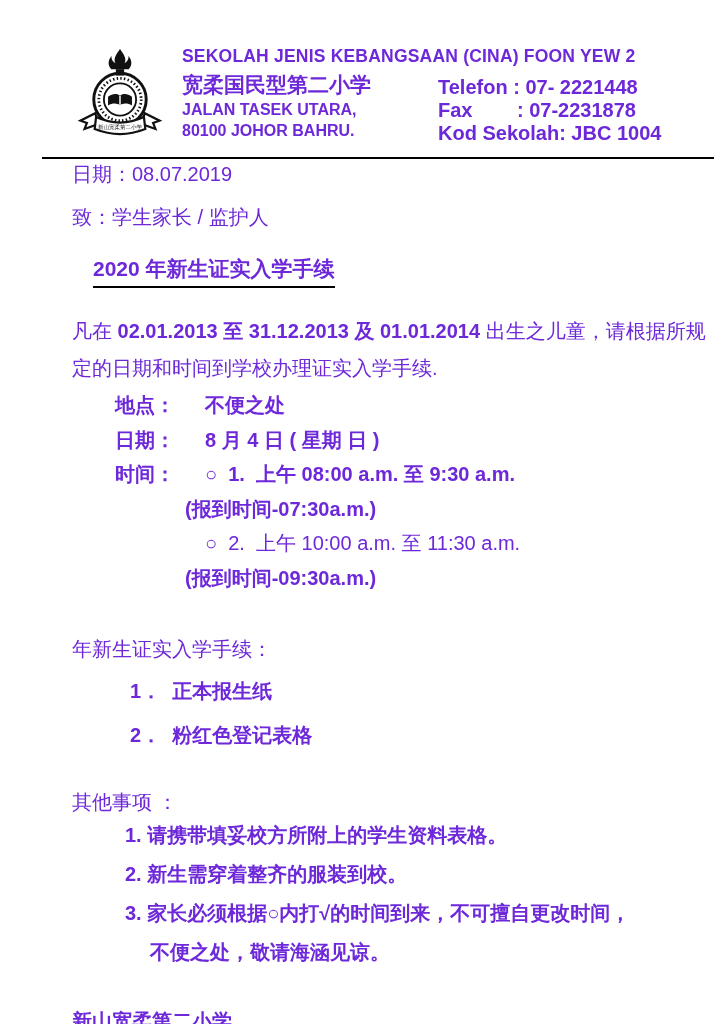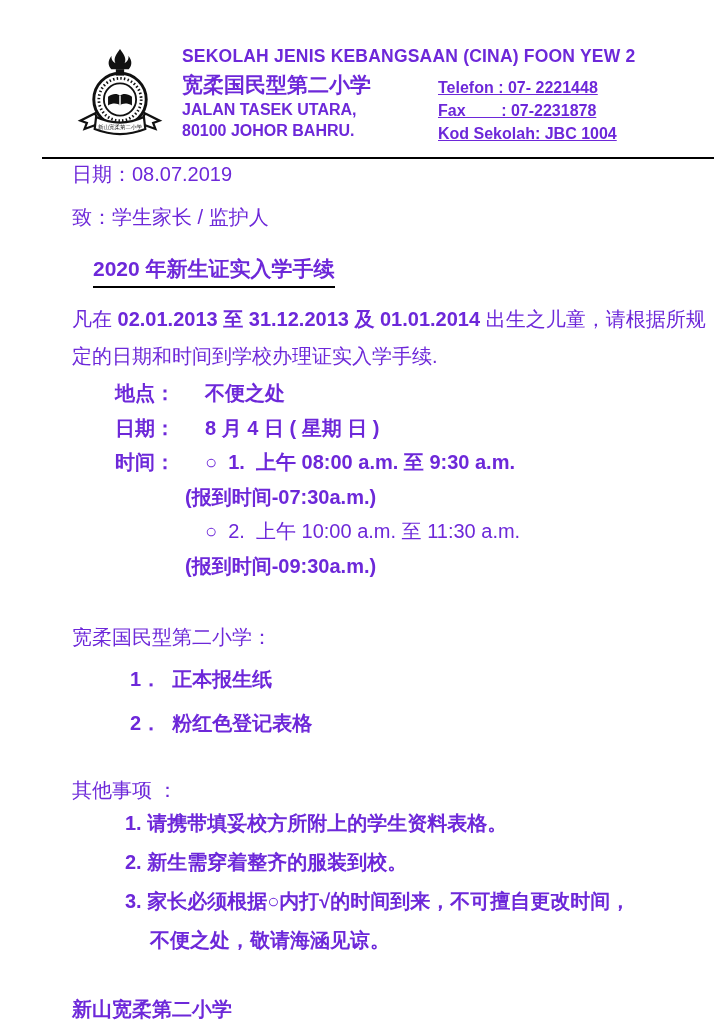--- a/index.html
+++ b/index.html
@@ -10,29 +10,29 @@
   }
   
   .header{display:flex;align-items:flex-start;padding:46px 24px 0 74px;gap:16px;}
   .crest{flex:0 0 auto;}
   .head-text{flex:1 1 auto;min-width:0;}
   .school-en{font-weight:bold;font-size:17.5px;letter-spacing:.2px;white-space:nowrap;}
   .head-grid{display:grid;grid-template-columns:1fr 262px;column-gap:0;margin-top:4px;}
   .head-left .school-cn{font-weight:bold;font-size:21px;line-height:28px;white-space:nowrap;}
   .head-left .addr{font-weight:bold;font-size:16px;line-height:21px;white-space:nowrap;}
   .head-right{padding-top:5px;}
-  .contact-row{font-weight:bold;font-size:16px;line-height:23px;white-space:pre;text-decoration:underline;}
+  .contact-row{font-weight:bold;font-size:20px;line-height:23px;white-space:pre;}
   .head-rule{border:none;border-top:2.5px solid #000;margin:11px 10px 0 42px;}
   
   .content{padding:0 34px 0 72px;font-size:20px;}
   .date-line{text-align:left;margin-top:2px;font-size:20px;}
   .addressee{margin-top:16px;}
   .title-wrap{margin-top:24px;margin-left:21px;}
   .doc-title{display:inline-block;font-weight:bold;font-size:21px;border-bottom:2.5px solid #000;padding-bottom:3px;}
-  .intro{margin-top:13px;}
+  .intro{margin-top:25px;}
   .intro .iline{line-height:37px;white-space:nowrap;}
   .intro b{font-weight:bold;}
   .details{margin-top:1px;font-weight:bold;}
   .detail-row{margin-left:43px;line-height:34.5px;white-space:pre;display:flex;}
   .detail-label{width:90px;flex:0 0 auto;}
   .detail-note{margin-left:113px;line-height:34.5px;font-weight:bold;white-space:pre;}
   .detail-opt2{margin-left:133px;line-height:34.5px;font-weight:normal;white-space:pre;}
   .docs-heading{margin-top:41px;}
   .docs-items{margin-top:6px;}
   .docs-item{margin-left:58px;line-height:44px;font-weight:bold;white-space:pre;}
@@ -116,21 +116,21 @@
       </div>
       <div class="detail-row">
         <span class="detail-label">时间：</span>
         <span>○  1.  上午 08:00 a.m. 至 9:30 a.m.</span>
       </div>
       <div class="detail-note">(报到时间-07:30a.m.)</div>
       <div class="detail-opt2">○  2.  上午 10:00 a.m. 至 11:30 a.m.</div>
       <div class="detail-note">(报到时间-09:30a.m.)</div>
     </div>
 
-    <div class="docs-heading">宽柔国民型第二小学：</div>
+    <div class="docs-heading">年新生证实入学手续：</div>
     <div class="docs-items">
       <div class="docs-item">1．  正本报生纸</div>
       <div class="docs-item">2．  粉红色登记表格</div>
     </div>
 
     <div class="other-heading">其他事项 ：</div>
     <div class="other-items">
       <div class="other-item">1. 请携带填妥校方所附上的学生资料表格。</div>
       <div class="other-item">2. 新生需穿着整齐的服装到校。</div>
       <div class="other-item">3. 家长必须根据○内打√的时间到来，不可擅自更改时间，</div>

